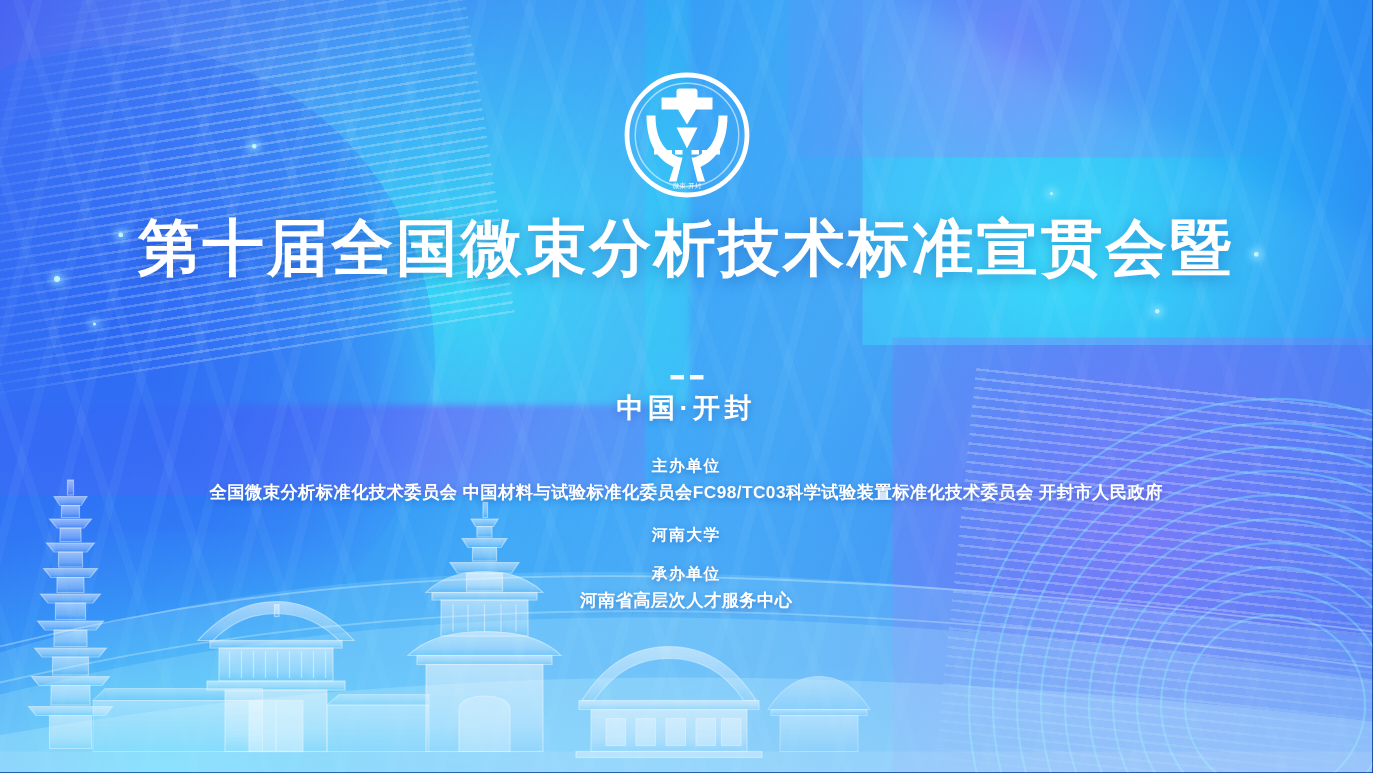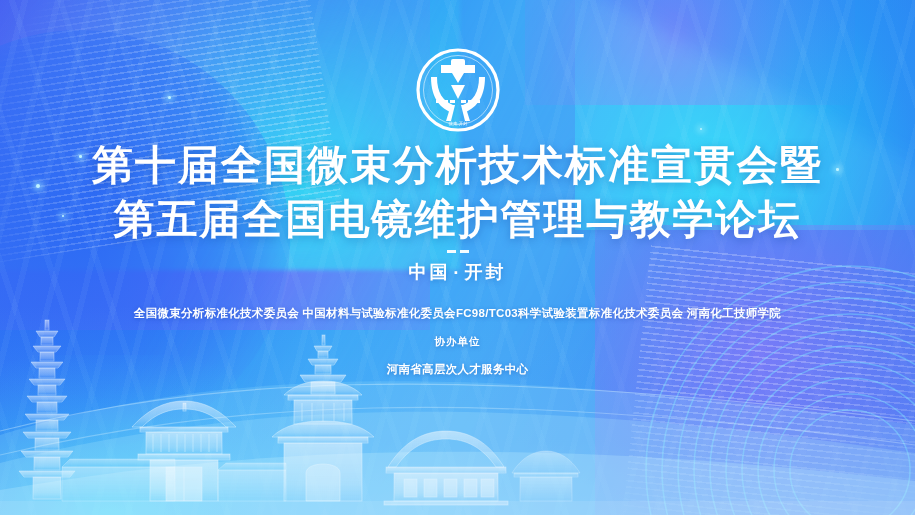--- a/index.html
+++ b/index.html
@@ -165,21 +165,20 @@
   }
 
   .location {
     position: absolute; left: 0; top: 260px; width: 100%;
     text-align: center;
     color: #ffffff;
     font-size: 18px;
     font-weight: bold;
     letter-spacing: 3px;
     text-shadow: 0 1px 6px rgba(10,50,150,0.3);
-    font-family: Liberation Mono, monospace;
   }
 
   .orgs { position: absolute; left: 0; top: 303px; width: 100%; text-align: center; }
   .org-group { margin-bottom: 10px; }
   .org-label {
     color: #ffffff;
     font-size: 10.5px;
     font-weight: bold;
     letter-spacing: 1px;
     line-height: 16px;
@@ -393,36 +392,37 @@
         </g>
 
         <path d="M40,58 L36,74 L31,74 L36,58 Z" fill="#ffffff"></path>
         <path d="M46,58 L50,74 L55,74 L50,58 Z" fill="#ffffff"></path>
         <text x="43" y="78" text-anchor="middle" font-size="4.4" fill="#ffffff" font-family="'Liberation Sans', sans-serif">微束·开封</text>
       </svg>
     </div>
 
     <div class="title-block">
       <div class="title-line">第十届全国微束分析技术标准宣贯会暨</div>
-      <div class="title-line">第五届全国电镜维护管理与教学论坛</div>
     </div>
 
     <div class="divider">
       <i></i>
       <i></i>
     </div>
 
     <div class="location">中国·开封</div>
 
     <div class="orgs">
       <div class="org-group">
-        <div class="org-value">全国微束分析标准化技术委员会  中国材料与试验标准化委员会FC98/TC03科学试验装置标准化技术委员会  河南化工技师学院</div>
+        <div class="org-label">主办单位</div>
+        <div class="org-value">全国微束分析标准化技术委员会  中国材料与试验标准化委员会FC98/TC03科学试验装置标准化技术委员会  开封市人民政府</div>
       </div>
       <div class="org-group">
-        <div class="org-label">协办单位</div>
+        <div class="org-label">河南大学</div>
       </div>
       <div class="org-group">
+        <div class="org-label">承办单位</div>
         <div class="org-value">河南省高层次人才服务中心</div>
       </div>
     </div>
 
   </div>
 </div>
 
 </body></html>

